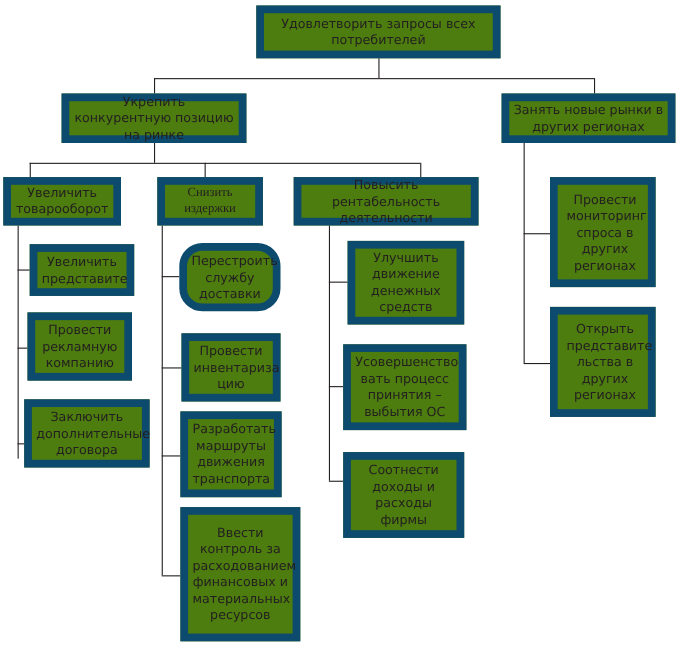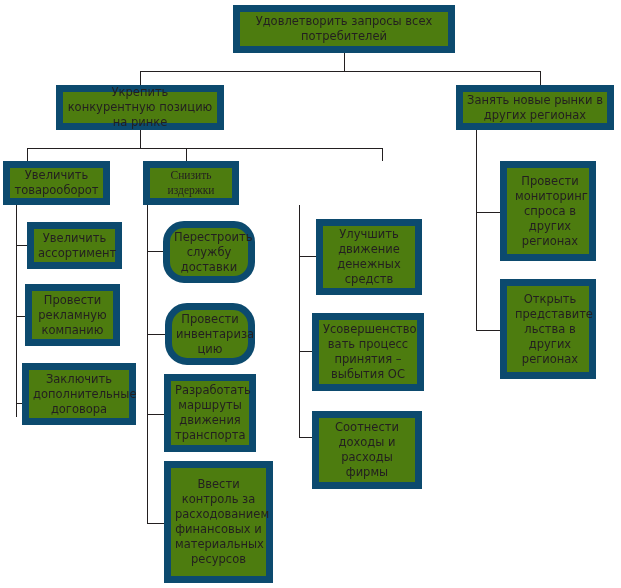--- a/index.html
+++ b/index.html
@@ -95,35 +95,38 @@
   </div>
 
   <div class="node" style="left:3px;top:161px;width:107px;height:44px;">
     <span>Увеличить товарооборот</span>
   </div>
 
   <div class="node" style="left:143px;top:161px;width:96px;height:44px;font-family:Liberation Serif, serif;">
     <span>Снизить издержки</span>
   </div>
 
+  <div class="node" style="left:267px;top:161px;width:168px;height:44px;">
+    <span>Повысить рентабельность деятельности</span>
+  </div>
 
   <div class="node" style="left:27px;top:222px;width:95px;height:47px;">
-    <span>Увеличить ассортимент</span>
+    <span>Увеличить представите</span>
   </div>
   <div class="node" style="left:25px;top:284px;width:95px;height:62px;">
     <span>Провести рекламную компанию</span>
   </div>
   <div class="node" style="left:22px;top:363px;width:114px;height:62px;">
     <span>Заключить дополнительные договора</span>
   </div>
 
   <div class="node" style="left:163px;top:221px;width:92px;height:62px;border-radius:21px;">
     <span>Перестроить службу доставки</span>
   </div>
-  <div class="node" style="left:165px;top:303px;width:90px;height:62px;border-radius:22px;">
+  <div class="node" style="left:165px;top:303px;width:90px;height:62px;">
     <span>Провести инвентариза цию</span>
   </div>
   <div class="node" style="left:164px;top:374px;width:92px;height:78px;">
     <span>Разработать маршруты движения транспорта</span>
   </div>
   <div class="node" style="left:164px;top:461px;width:109px;height:122px;">
     <span>Ввести контроль за расходованием финансовых и материальных ресурсов</span>
   </div>
 
   <div class="node" style="left:316px;top:219px;width:106px;height:76px;">

